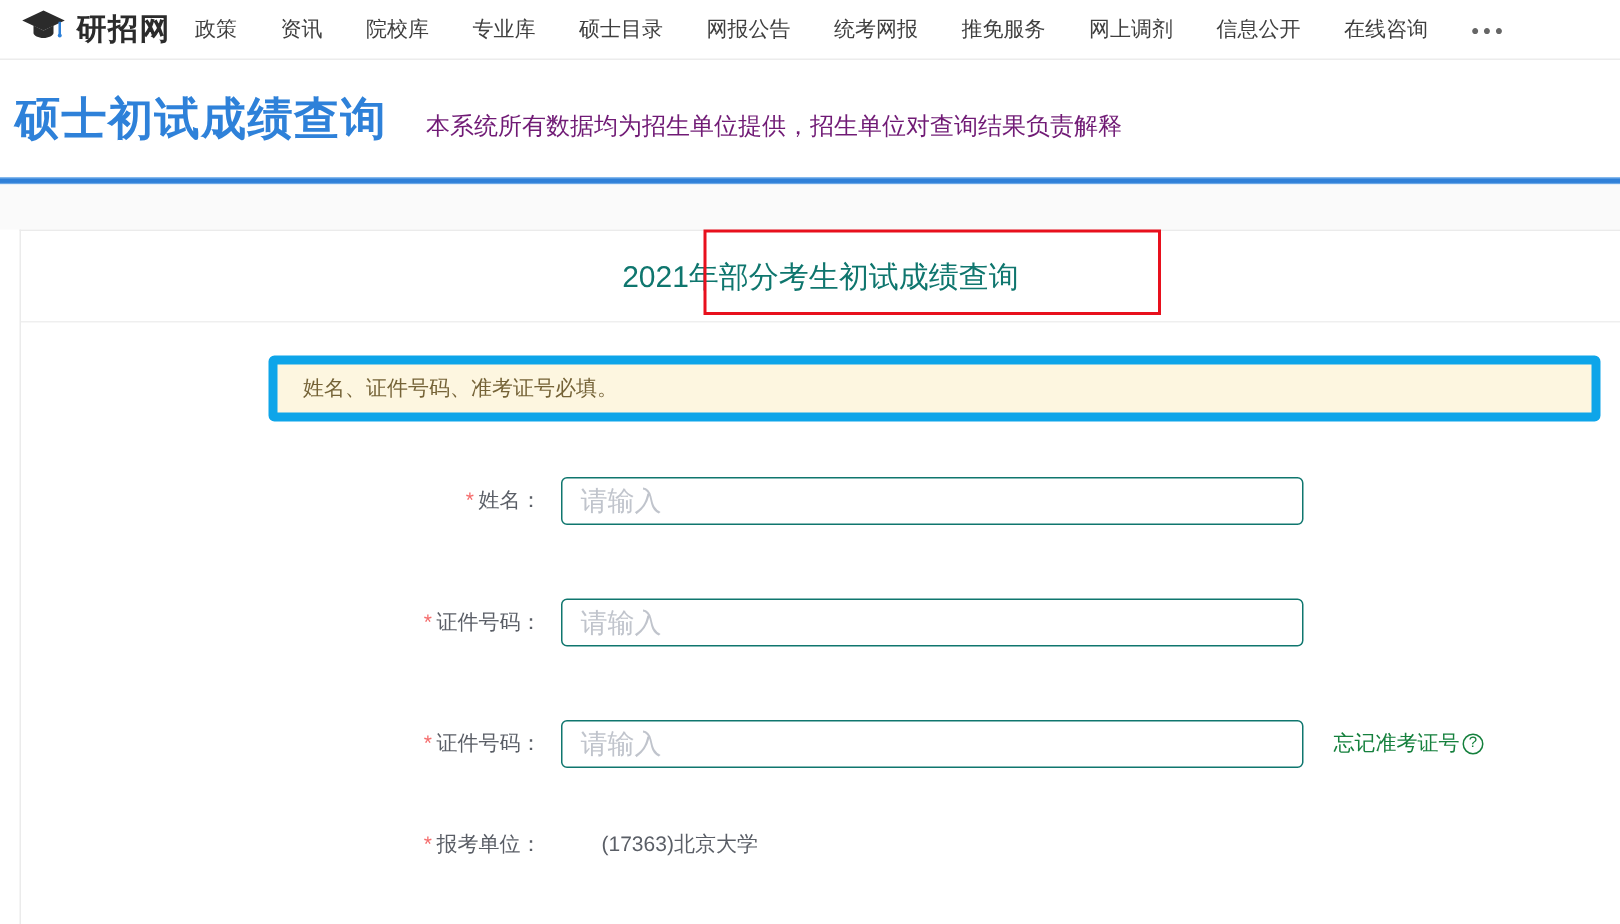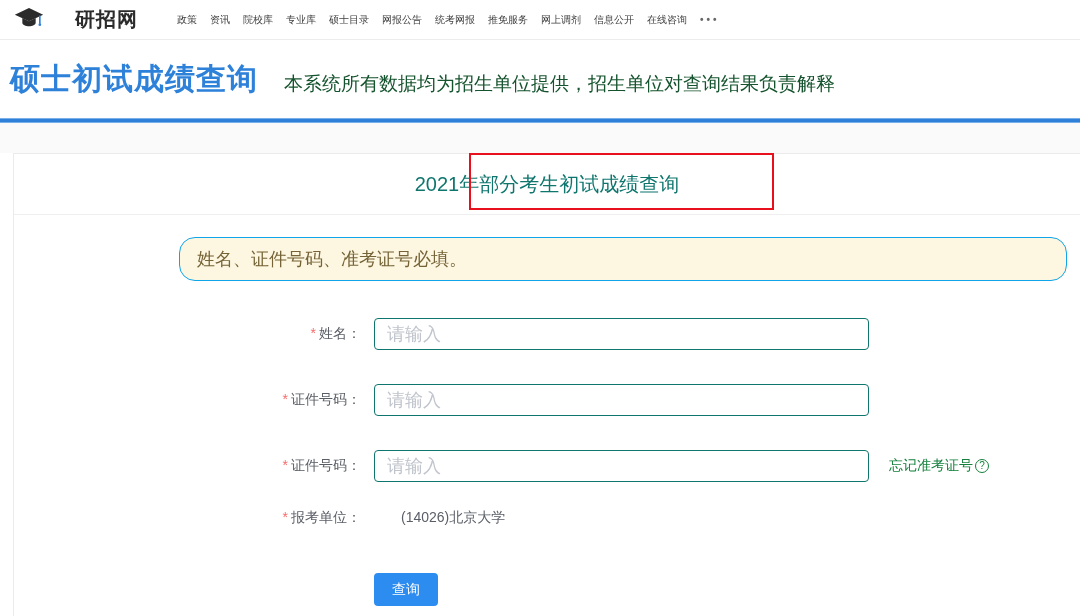--- a/index.html
+++ b/index.html
@@ -25,49 +25,48 @@
     display: flex;
     align-items: center;
     gap: 7px;
     cursor: pointer;
   }
   .logo-text {
     font-size: 20px;
     font-weight: bold;
     color: #2b2b2b;
     letter-spacing: 1px;
-    margin-left: 24px;
   }
   .nav-links {
     display: flex;
     align-items: center;
-    gap: 13px;
-    margin-left: 39px;
-    font-size: 10px;
+    gap: 29px;
+    margin-left: 16px;
+    font-size: 14px;
     color: #3f3f3f;
   }
   .nav-links span { cursor: pointer; white-space: nowrap; }
   .nav-more { letter-spacing: 3px; color: #666; font-weight: bold; }
 
   
   .page-header {
     height: 78px;
     display: flex;
     align-items: center;
     padding-left: 10px;
   }
   .page-title {
     font-size: 30px;
     font-weight: bold;
     color: #2e81d9;
     letter-spacing: 1px;
   }
   .page-subtitle {
-    font-size: 19px;
-    color: #14532d;
+    font-size: 16px;
+    color: #701a75;
     margin-left: 26px;
     margin-top: 10px;
   }
   .blue-divider {
     height: 5px;
     background: linear-gradient(180deg, #9ec9f3 0%, #2f80d8 30%, #2f80d8 72%, #9ec9f3 100%);
   }
   .gray-band { height: 30px; background: #fafafa; }
 
   
@@ -101,34 +100,34 @@
     pointer-events: none;
   }
 
   .card-body { padding-top: 22px; }
 
   .alert {
     margin-left: 165px;
     width: 888px;
     height: 44px;
     background: #fdf6e0;
-    border: 1px solid #0ea5e9;
-    border-radius: 16px;
+    border: 6px solid #0ea5e9;
+    border-radius: 4px;
     display: flex;
     align-items: center;
     padding-left: 17px;
-    font-size: 18px;
+    font-size: 14px;
     color: #756337;
   }
 
   .form { margin-top: 29px; }
   .form-row {
     display: flex;
     align-items: center;
-    margin-bottom: 18px;
+    margin-bottom: 33px;
     height: 48px;
   }
   .form-row.static-row { height: 20px; margin-bottom: 0; gap: 27px; }
   .form-label {
     width: 347px;
     text-align: right;
     font-size: 14px;
     color: #5a5e66;
     white-space: nowrap;
   }
@@ -268,21 +267,21 @@
             <span class="q-circle">?</span>
           </a>
         </div>
       </div>
 
       <div class="form-row static-row">
         <div class="form-label">
           <span class="required">*</span><span>报考单位：</span>
         </div>
         <div class="form-control">
-          <span class="static-value">(14026)北京大学</span>
+          <span class="static-value">(17363)北京大学</span>
         </div>
       </div>
 
       <div class="submit-row">
         <button class="submit-btn">查询</button>
       </div>
 
     </div>
   </div>
 </div>

